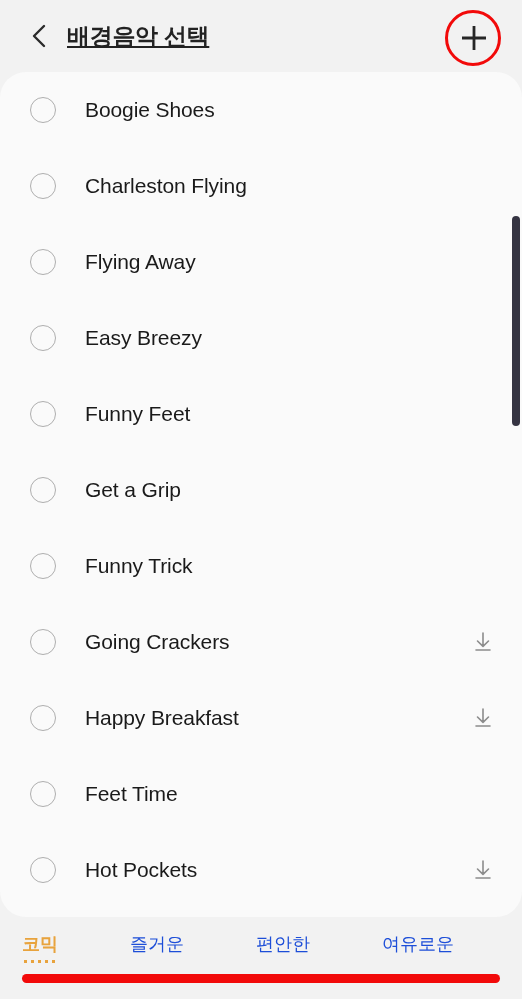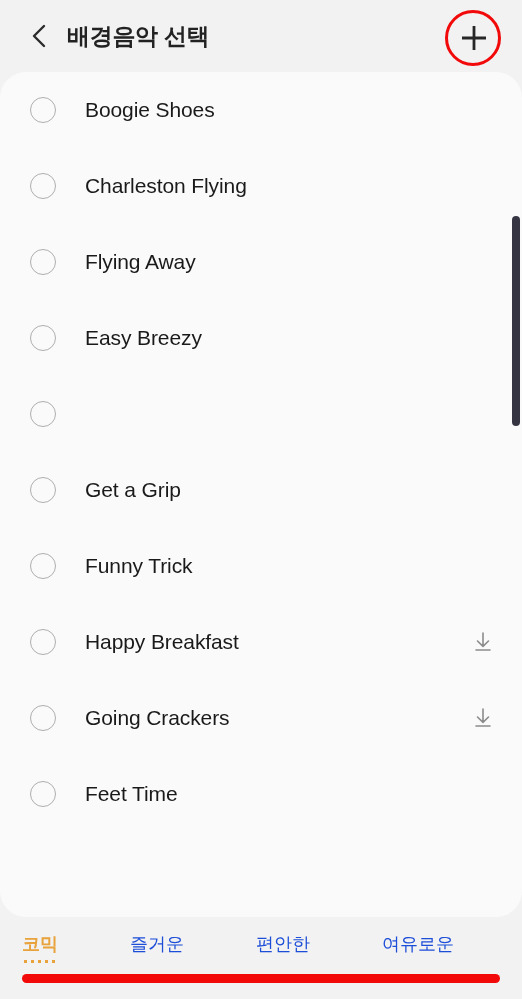--- a/index.html
+++ b/index.html
@@ -40,20 +40,21 @@
 
   #back-button svg { display: block; }
 
   #page-title {
     font-size: 23px;
     font-weight: bold;
     color: #222222;
     letter-spacing: -0.3px;
     margin-left: 4px;
     white-space: nowrap;
+    text-decoration: underline;
   }
 
   #add-button {
     position: absolute;
     right: 22px;
     top: 12px;
     width: 52px;
     height: 52px;
     display: flex;
     align-items: center;
@@ -265,66 +266,76 @@
         <span class="track-radio"></span>
         <span class="track-title">Easy Breezy</span>
         <span class="track-download hidden">
           <svg width="24" height="24" viewBox="0 0 24 24">
             <path d="M12 3 L12 16 M6.5 11 L12 16.4 L17.5 11 M5 20 L19 20" fill="none" stroke="#8c8c8c" stroke-width="1.6" stroke-linecap="round" stroke-linejoin="round"></path>
           </svg>
         </span>
       </li>
       <li class="track-row">
         <span class="track-radio"></span>
+        <span class="track-title">Funny Feet</span>
         <span class="track-download hidden">
           <svg width="24" height="24" viewBox="0 0 24 24">
             <path d="M12 3 L12 16 M6.5 11 L12 16.4 L17.5 11 M5 20 L19 20" fill="none" stroke="#8c8c8c" stroke-width="1.6" stroke-linecap="round" stroke-linejoin="round"></path>
           </svg>
         </span>
       </li>
       <li class="track-row">
         <span class="track-radio"></span>
         <span class="track-title">Get a Grip</span>
         <span class="track-download hidden">
           <svg width="24" height="24" viewBox="0 0 24 24">
             <path d="M12 3 L12 16 M6.5 11 L12 16.4 L17.5 11 M5 20 L19 20" fill="none" stroke="#8c8c8c" stroke-width="1.6" stroke-linecap="round" stroke-linejoin="round"></path>
           </svg>
         </span>
       </li>
       <li class="track-row">
         <span class="track-radio"></span>
         <span class="track-title">Funny Trick</span>
         <span class="track-download hidden">
+          <svg width="24" height="24" viewBox="0 0 24 24">
+            <path d="M12 3 L12 16 M6.5 11 L12 16.4 L17.5 11 M5 20 L19 20" fill="none" stroke="#8c8c8c" stroke-width="1.6" stroke-linecap="round" stroke-linejoin="round"></path>
+          </svg>
+        </span>
+      </li>
+      <li class="track-row">
+        <span class="track-radio"></span>
+        <span class="track-title">Going Crackers</span>
+        <span class="track-download">
           <svg width="24" height="24" viewBox="0 0 24 24">
             <path d="M12 3 L12 16 M6.5 11 L12 16.4 L17.5 11 M5 20 L19 20" fill="none" stroke="#8c8c8c" stroke-width="1.6" stroke-linecap="round" stroke-linejoin="round"></path>
           </svg>
         </span>
       </li>
       <li class="track-row">
         <span class="track-radio"></span>
         <span class="track-title">Happy Breakfast</span>
         <span class="track-download">
           <svg width="24" height="24" viewBox="0 0 24 24">
             <path d="M12 3 L12 16 M6.5 11 L12 16.4 L17.5 11 M5 20 L19 20" fill="none" stroke="#8c8c8c" stroke-width="1.6" stroke-linecap="round" stroke-linejoin="round"></path>
           </svg>
         </span>
       </li>
       <li class="track-row">
         <span class="track-radio"></span>
-        <span class="track-title">Going Crackers</span>
+        <span class="track-title">Feet Time</span>
+        <span class="track-download hidden">
+          <svg width="24" height="24" viewBox="0 0 24 24">
+            <path d="M12 3 L12 16 M6.5 11 L12 16.4 L17.5 11 M5 20 L19 20" fill="none" stroke="#8c8c8c" stroke-width="1.6" stroke-linecap="round" stroke-linejoin="round"></path>
+          </svg>
+        </span>
+      </li>
+      <li class="track-row">
+        <span class="track-radio"></span>
+        <span class="track-title">Hot Pockets</span>
         <span class="track-download">
-          <svg width="24" height="24" viewBox="0 0 24 24">
-            <path d="M12 3 L12 16 M6.5 11 L12 16.4 L17.5 11 M5 20 L19 20" fill="none" stroke="#8c8c8c" stroke-width="1.6" stroke-linecap="round" stroke-linejoin="round"></path>
-          </svg>
-        </span>
-      </li>
-      <li class="track-row">
-        <span class="track-radio"></span>
-        <span class="track-title">Feet Time</span>
-        <span class="track-download hidden">
           <svg width="24" height="24" viewBox="0 0 24 24">
             <path d="M12 3 L12 16 M6.5 11 L12 16.4 L17.5 11 M5 20 L19 20" fill="none" stroke="#8c8c8c" stroke-width="1.6" stroke-linecap="round" stroke-linejoin="round"></path>
           </svg>
         </span>
       </li>
     </ul>
 </div>
 
 <div id="list-scrollbar-track">
   <div id="list-scrollbar-thumb"></div>

